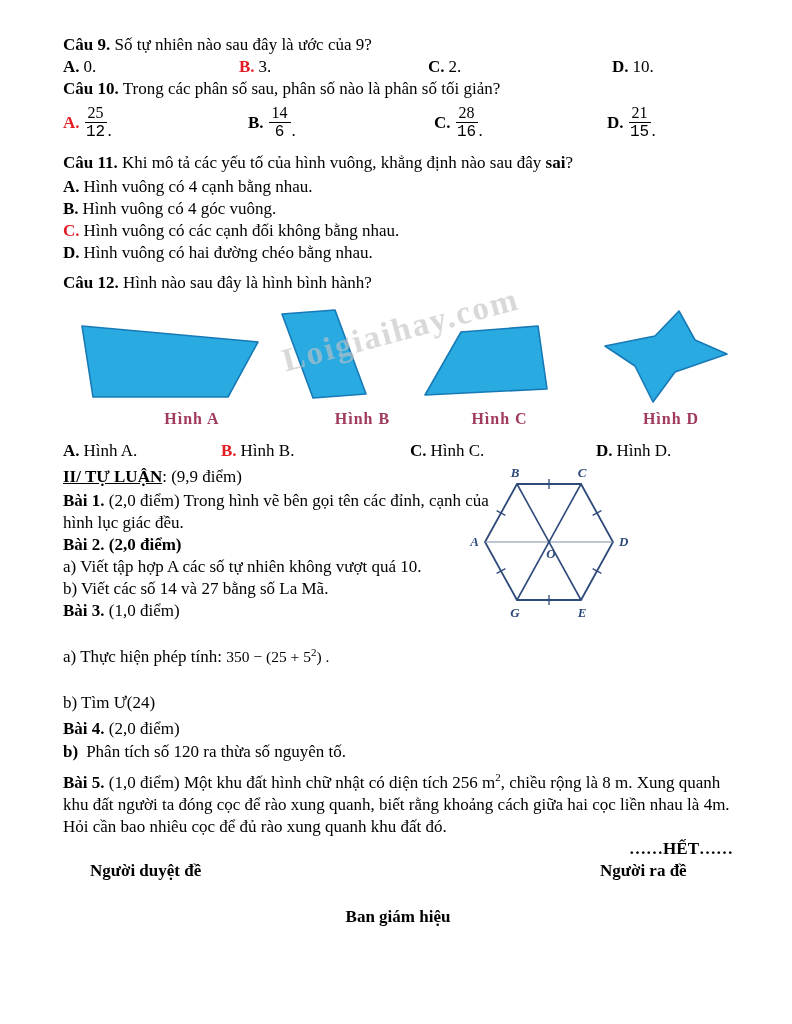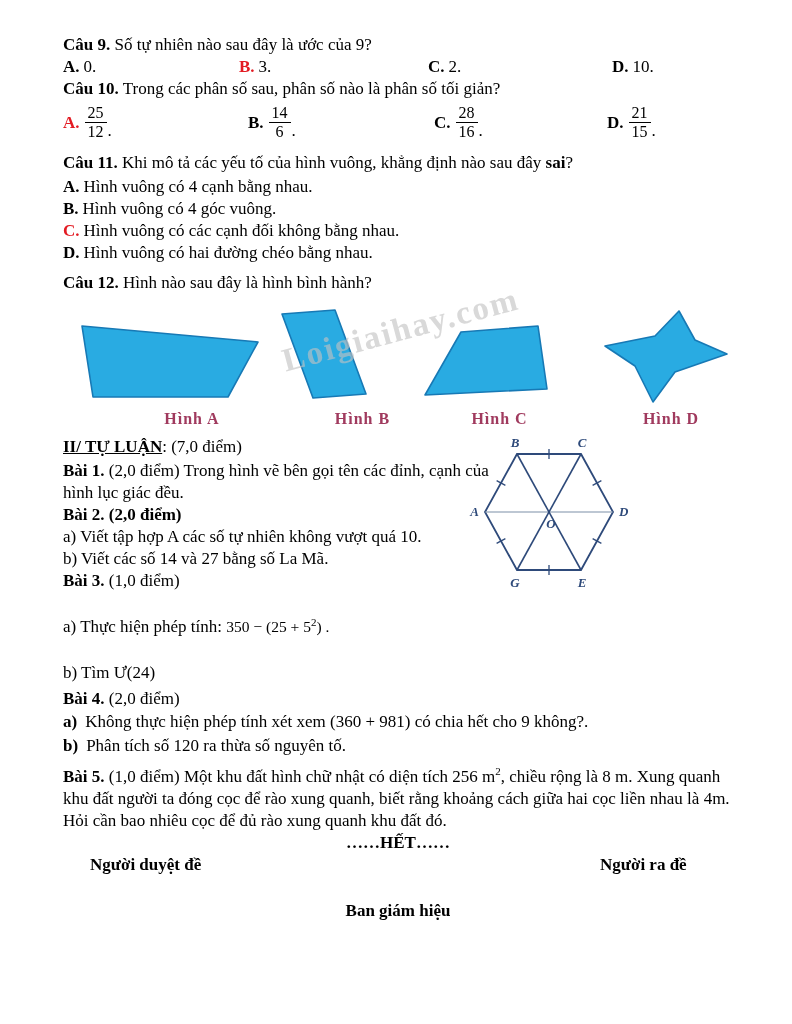--- a/index.html
+++ b/index.html
@@ -20,21 +20,21 @@
   .opt-row{position:relative;height:22px;}
   .opt{position:absolute;top:0;white-space:nowrap;}
   .letter{font-weight:bold;margin-right:4px;}
   .red{color:var(--answer-red);}
   
   .frac-row{position:relative;height:44px;margin-top:4px;}
   .fopt{position:absolute;top:0;display:flex;align-items:center;}
   .fopt .letter{margin-right:5px;}
   .frac{display:inline-block;text-align:center;font-size:16px;line-height:1.15;}
   .frac .num{display:block;border-bottom:1.4px solid #000;padding:0 3px;}
-  .frac .den{display:block;}
+  .frac .den{display:block;font-family:Liberation Mono, monospace;}
   .fdot{align-self:flex-end;margin-left:1px;}
   .stmt{height:22px;}
   
   .figures{position:relative;height:128px;margin-top:10px;}
   .figure{position:absolute;top:0;text-align:center;}
   .fig-label{position:absolute;top:102px;left:0;right:0;font-weight:bold;font-size:16px;
              color:var(--figure-label);letter-spacing:1px;}
   .shape{fill:var(--shape-fill);stroke:var(--shape-stroke);stroke-width:1.6;stroke-linejoin:round;}
   .watermark{position:absolute;left:220px;top:44px;font-size:33px;font-weight:bold;
              color:#c2c2c2;opacity:.62;transform:rotate(-15deg);transform-origin:left center;
@@ -47,21 +47,21 @@
   .mt8{margin-top:24px;}
   .mt4{margin-top:4px;}
   .line24{line-height:24px;}
   .math{font-size:15.5px;}
   sup{font-size:11px;line-height:0;}
   .hexfig{position:absolute;left:406px;top:-4px;}
   .hexlbl{font-family:"Liberation Serif",serif;font-size:13px;font-style:italic;font-weight:bold;
           fill:var(--hexagon-stroke);}
   .bai5{margin-top:8px;}
   
-  .het{text-align:center;font-weight:bold;height:22px;}
+  .het{text-align:right;font-weight:bold;height:22px;}
   .sign-row{position:relative;height:24px;font-weight:bold;}
   .sign-left{position:absolute;left:27px;}
   .sign-right{position:absolute;left:537px;}
   .board{text-align:center;font-weight:bold;margin-top:22px;}
 </style>
 </head>
 <body>
 
 <div class="page">
   <div class="content">
@@ -140,36 +140,41 @@
       </div>
       <div class="figure" style="left:532px;width:140px">
         <svg width="136" height="102" viewBox="0 0 136 102" style="margin-top:0">
           <polygon class="shape" points="82,5 58,30 8,40 38,60 56,96 78,66 130,48 98,34"></polygon>
         </svg>
         <div class="fig-label" style="transform:translateX(6px)">Hình D</div>
       </div>
       <div class="watermark">Loigiaihay.com</div>
     </div>
 
+    <div class="opt-row" style="height:24px;margin-top:6px">
+      <span class="opt" style="left:0"><b class="letter">A.</b><span>Hình A.</span></span>
+      <span class="opt" style="left:158px"><b class="letter red">B.</b><span>Hình B.</span></span>
+      <span class="opt" style="left:347px"><b class="letter">C.</b><span>Hình C.</span></span>
+      <span class="opt" style="left:533px"><b class="letter">D.</b><span>Hình D.</span></span>
+    </div>
 
     <div class="essay">
-      <p class="heading"><b class="u">II/ TỰ LUẬN</b><span>: (7,0 điểm)</span></p>
+      <p class="heading"><b class="u">II/ TỰ LUẬN</b><span>: (9,9 điểm)</span></p>
 
       <p class="narrow"><b>Bài 1.</b> <span>(2,0 điểm) Trong hình vẽ bên gọi tên các đỉnh, cạnh của hình lục giác đều.</span></p>
 
       <p><b>Bài 2.</b> <b>(2,0 điểm)</b></p>
       <p class="narrow">a) Viết tập hợp A các số tự nhiên không vượt quá 10.</p>
       <p class="narrow">b) Viết các số 14 và 27 bằng số La Mã.</p>
 
       <p><b>Bài 3.</b> <span>(1,0 điểm)</span></p>
       <p class="mt8"><span>a) Thực hiện phép tính: </span><span class="math"><span>350 − (25 + 5</span><sup>2</sup><span>) .</span></span></p>
       <p class="mt8">b) Tìm Ư(24)</p>
 
       <p class="mt4"><b>Bài 4.</b> <span>(2,0 điểm)</span></p>
-      <p class="line24"><b class="letter" style="margin-right:8px">a)</b><span>Không thực hiện phép tính xét xem (360 + 981) có chia hết cho 9 không?.</span></p>
       <p class="line24"><b class="letter" style="margin-right:8px">b)</b><span>Phân tích số 120 ra thừa số nguyên tố.</span></p>
 
       <p class="bai5"><b>Bài 5.</b> <span>(1,0 điểm) Một khu đất hình chữ nhật có diện tích 256 m</span><sup>2</sup><span>, chiều rộng là 8 m. Xung quanh khu đất người ta đóng cọc để rào xung quanh, biết rằng khoảng cách giữa hai cọc liền nhau là 4m. Hỏi cần bao nhiêu cọc để đủ rào xung quanh khu đất đó.</span></p>
 
       <svg class="hexfig" width="180" height="168" viewBox="0 0 180 168">
         <polygon points="16,80 48,22 112,22 144,80 112,138 48,138" fill="none" stroke="var(--hexagon-stroke)" stroke-width="1.8"></polygon>
         <line x1="16" y1="80" x2="144" y2="80" stroke="#7d8fa8" stroke-width="1.2"></line>
         <line x1="48" y1="22" x2="112" y2="138" stroke="var(--hexagon-stroke)" stroke-width="1.6"></line>
         <line x1="112" y1="22" x2="48" y2="138" stroke="var(--hexagon-stroke)" stroke-width="1.6"></line>
         <g stroke="var(--hexagon-stroke)" stroke-width="1.3">

